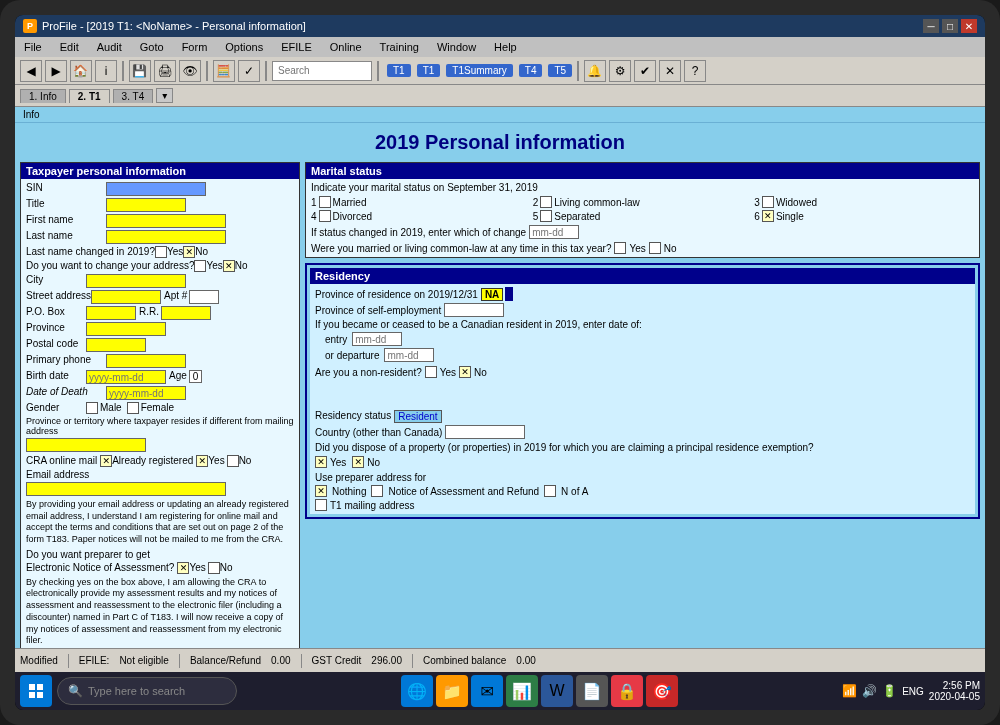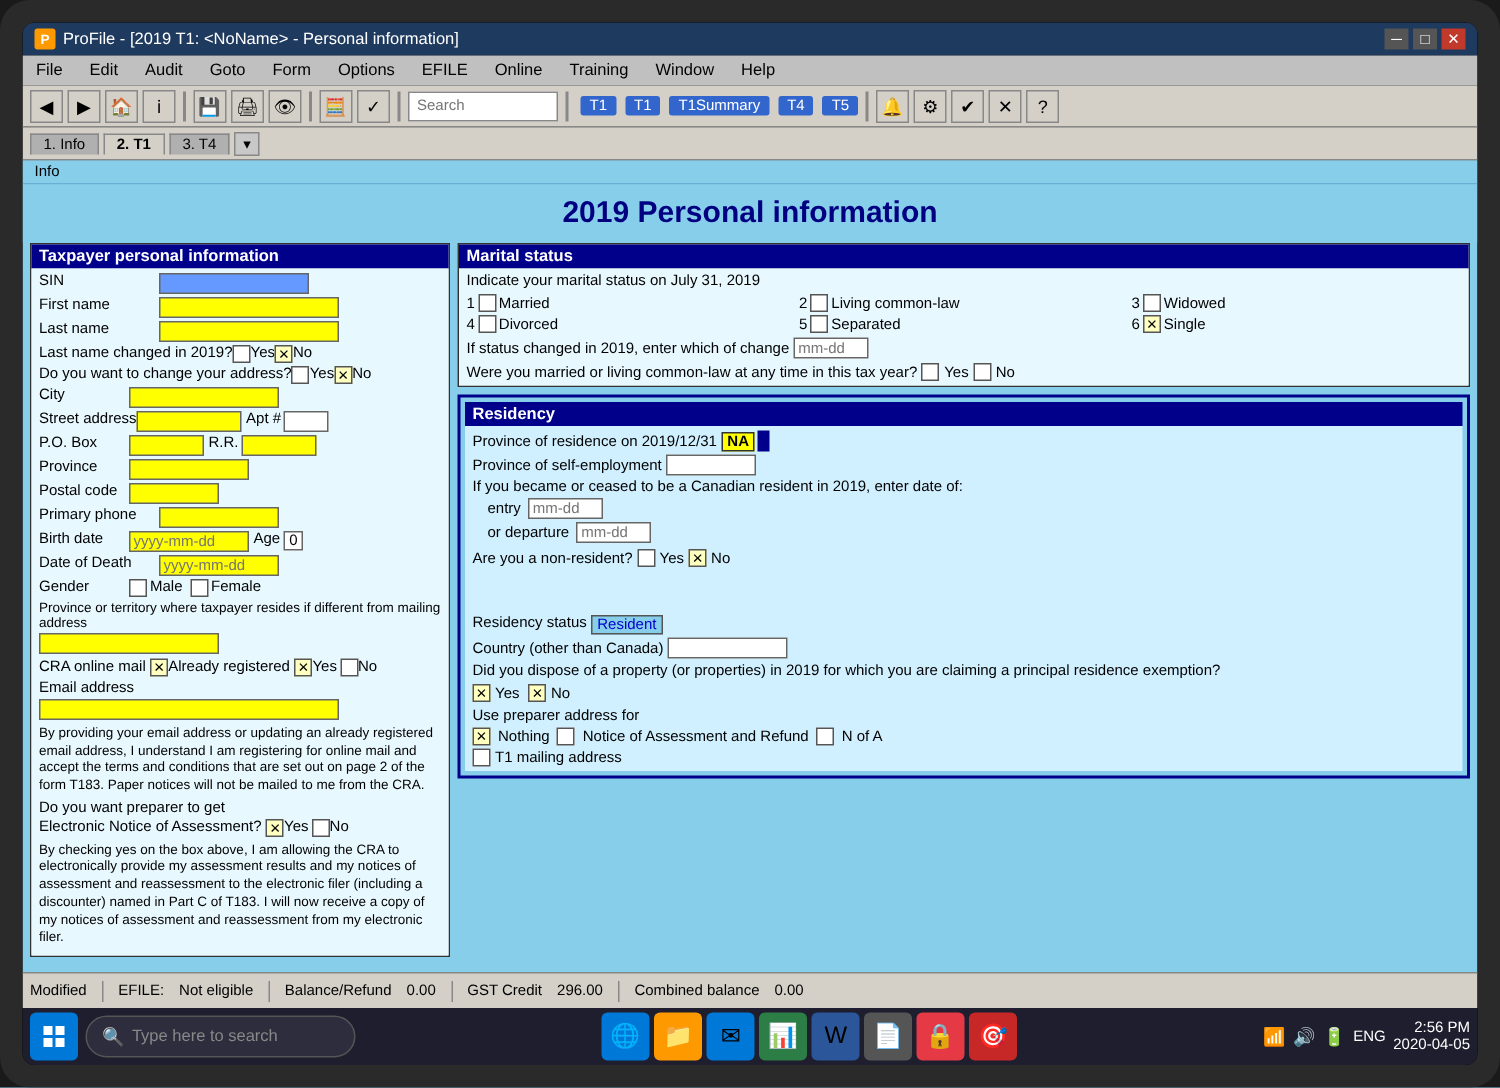--- a/index.html
+++ b/index.html
@@ -489,20 +489,24 @@
         <div class="left-panel">
 
           <div class="taxpayer-section">
             <div class="section-blue-header">Taxpayer personal information</div>
             <div class="section-content" style="padding:3px 5px; background:#e8f8ff;">
               <div class="form-row">
                 <span class="form-label">SIN</span>
                 <input type="text" class="blue-input" style="width: 100px;">
               </div>
               <div class="form-row">
+                <span class="form-label">Title</span>
+                <input type="text" class="yellow-input" style="width: 80px;">
+              </div>
+              <div class="form-row">
                 <span class="form-label">First name</span>
                 <input type="text" class="yellow-input" style="width: 120px;">
               </div>
               <div class="form-row">
                 <span class="form-label">Last name</span>
                 <input type="text" class="yellow-input" style="width: 120px;">
               </div>
               <div class="form-row" style="flex-wrap:wrap;">
                 <span style="font-size:10px;">Last name changed in 2019?</span>
                 <div class="inline-checkbox"></div>
@@ -545,21 +549,21 @@
                 <span style="font-size:10px;min-width:80px;">Primary phone</span>
                 <input type="text" class="yellow-input" style="width: 80px;">
               </div>
               <div class="form-row">
                 <span style="font-size:10px;min-width:60px;">Birth date</span>
                 <input type="text" class="yellow-input" style="width: 80px;" placeholder="yyyy-mm-dd">
                 <span style="font-size:10px;margin-left:3px;">Age</span>
                 <span style="font-size:10px;margin-left:2px;background:white;border:1px solid #666;padding:0 3px;">0</span>
               </div>
               <div class="form-row">
-                <span style="font-size:10px;min-width:80px;">Date of Death</span>
+                <span style="font-size:10px;min-width:80px;font-style:italic;">Date of Death</span>
                 <input type="text" class="yellow-input" style="width: 80px;" placeholder="yyyy-mm-dd">
               </div>
               <div class="form-row">
                 <span style="font-size:10px;min-width:60px;">Gender</span>
                 <div class="inline-checkbox"></div>
                 <span style="font-size:10px;margin-left:2px;">Male</span>
                 <div class="inline-checkbox" style="margin-left:5px;"></div>
                 <span style="font-size:10px;margin-left:2px;">Female</span>
               </div>
               <div class="form-row" style="flex-wrap:wrap;">
@@ -598,21 +602,21 @@
             </div>
           </div>
 
         </div>
 
         <div class="right-panel">
 
           <div class="section-box">
             <div class="section-blue-header">Marital status</div>
             <div class="section-content">
-              <div style="font-size:10px;margin-bottom:3px;">Indicate your marital status on July 31, 2019</div>
+              <div style="font-size:10px;margin-bottom:3px;">Indicate your marital status on September 31, 2019</div>
               <div style="display:grid; grid-template-columns: repeat(3,1fr); gap:2px; margin-bottom:3px;">
                 <div style="display:flex;align-items:center;gap:2px;font-size:10px;">
                   <span>1</span>
                   <div class="inline-checkbox"></div>
                   <span>Married</span>
                 </div>
                 <div style="display:flex;align-items:center;gap:2px;font-size:10px;">
                   <span>2</span>
                   <div class="inline-checkbox"></div>
                   <span>Living common-law</span>

